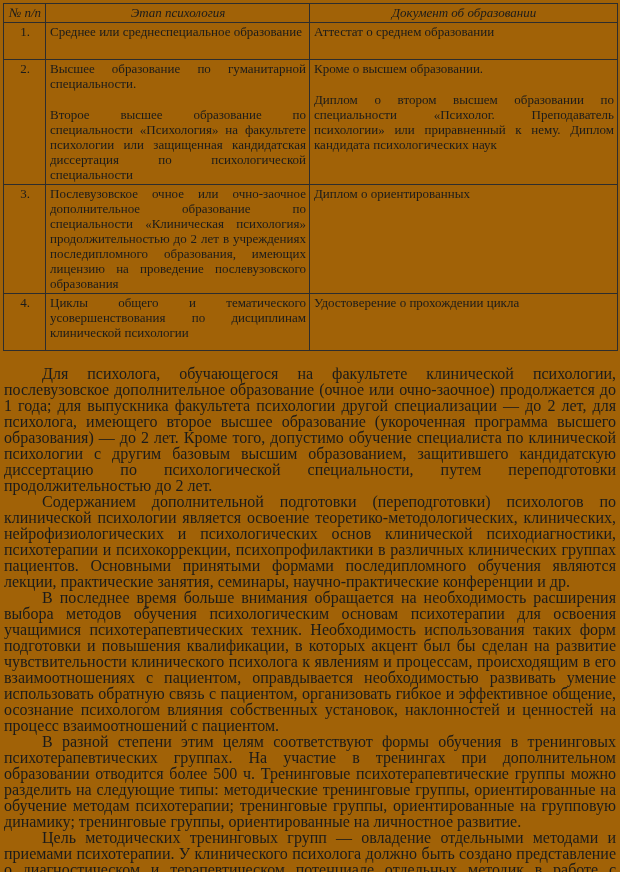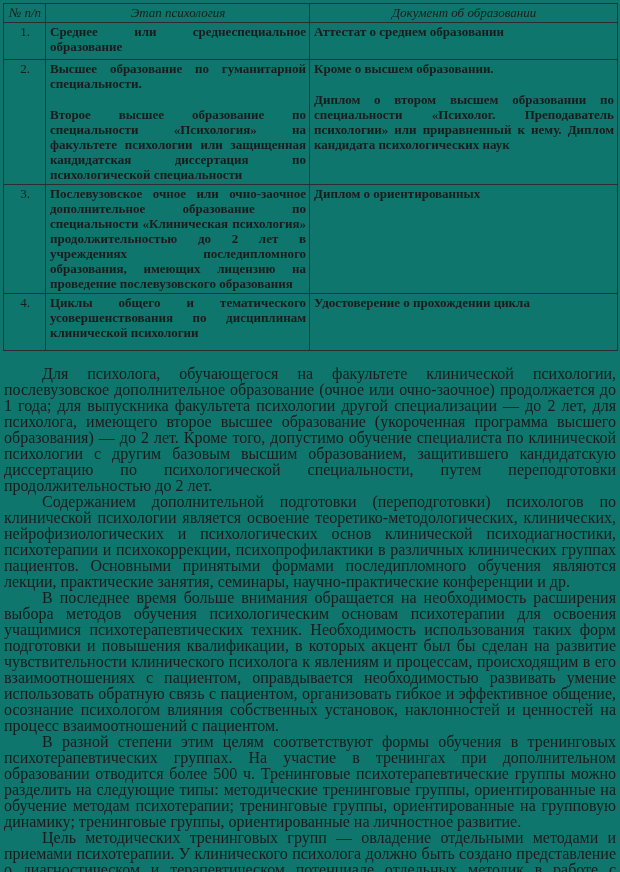--- a/index.html
+++ b/index.html
@@ -4,21 +4,21 @@
 <style>
   html, body {
     margin: 0;
     padding: 0;
     background: #ffffff;
   }
   .page {
     position: relative;
     width: 620px;
     height: 872px;
-    background: #0f766e;
+    background: #a16207;
     color: #1b1b1b;
     font-family: "Liberation Serif", "DejaVu Serif", serif;
     overflow: hidden;
     box-sizing: border-box;
     padding: 3px 3px 0 3px;
   }
   table.edu-table {
     border-collapse: collapse;
     table-layout: fixed;
     width: 614px;
@@ -38,21 +38,21 @@
   table.edu-table col.c-doc   { width: 308px; }
   table.edu-table th {
     font-style: italic;
     font-weight: normal;
     text-align: center;
     height: 16px;
     padding-top: 1px;
     padding-bottom: 1px;
   }
   td.num-cell { text-align: center; }
-  .cellp { text-align: justify; margin: 0; font-weight: bold; }
+  .cellp { text-align: justify; margin: 0; }
   td .cellp + .cellp { margin-top: 16px; }
   tr.row-1 { height: 37px; }
   tr.row-2 { height: 105px; }
   tr.row-3 { height: 109px; }
   tr.row-4 { height: 57px; }
   .body-text {
     font-size: 16px;
     line-height: 16px;
     text-align: justify;
     padding: 0 1px 0 1px;

